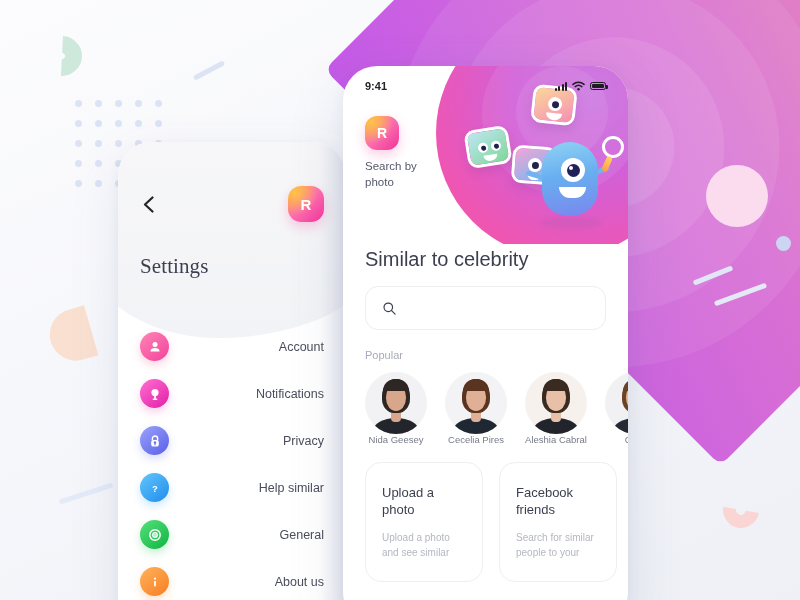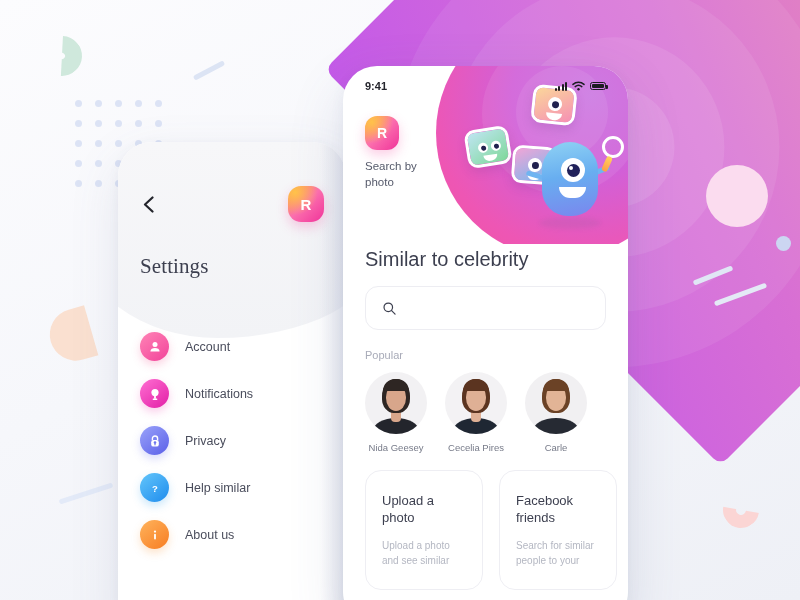--- a/index.html
+++ b/index.html
@@ -160,21 +160,21 @@
 
   .page-title {
     position: relative; z-index: 2;
     padding: 32px 22px 0 22px;
     font-size: 21px; color: #3c3f4f; letter-spacing: .1px; font-family: Liberation Serif, serif;
   }
 
   .settings-list { position: relative; z-index: 2; padding: 44px 0 0 0; }
   .settings-item {
     display: flex; align-items: center; gap: 16px;
-    padding: 0 22px; height: 47px; cursor: pointer;
+    padding: 0 22px; height: 47px; cursor: pointer; justify-content: space-between;
   }
   .s-icon {
     width: 29px; height: 29px; border-radius: 50%;
     display: flex; align-items: center; justify-content: center;
     flex: 0 0 29px;
   }
   .s-icon svg { display:block; }
   .s-label { font-size: 12.5px; color: #4a4d5c; }
 
   
@@ -295,21 +295,21 @@
   .search-box input::placeholder { color: #40434f; }
 
   .sec-label { margin-top: 19px; font-size: 11px; color: #a8abb8; }
 
   .pop-row { margin-top: 11px; display: flex; gap: 18px; }
   .pop-item { width: 62px; flex: 0 0 62px; text-align: center; }
   .pop-ava {
     width: 62px; height: 62px; border-radius: 50%; overflow: hidden;
     background: #f0eff1; position: relative;
   }
-  .pop-name { margin-top: 8px; font-size: 9.5px; color: #777b89; white-space: nowrap; }
+  .pop-name { font-size: 9.5px; color: #777b89; white-space: nowrap; }
 
   
   .por { position:absolute; inset:0; }
   .por .hair { position:absolute; border-radius:50% 50% 42% 42%; }
   .por .face2 { position:absolute; border-radius:46% 46% 50% 50%; }
   .por .neck { position:absolute; border-radius:4px; }
   .por .shoulder { position:absolute; border-radius:50% 50% 0 0; }
 
   .cards-row { margin-top: 17px; display: flex; gap: 16px; }
   .feat-card {
@@ -424,20 +424,30 @@
         </div>
         <div class="settings-item">
           <span class="s-icon" style="background: linear-gradient(140deg, rgb(99, 198, 251) 0%, rgb(31, 140, 237) 100%); box-shadow: rgba(53, 165, 240, 0.25) 0px 4px 9px;">
             <svg width="16" height="16" viewBox="0 0 16 16">
               <text x="8" y="11.6" font-size="9.5" font-family="Liberation Sans, sans-serif" font-weight="bold" fill="#fff" text-anchor="middle">?</text>
             </svg>
           </span>
           <span class="s-label">Help similar</span>
         </div>
         <div class="settings-item">
+          <span class="s-icon" style="background: linear-gradient(140deg, rgb(85, 224, 124) 0%, rgb(15, 181, 63) 100%); box-shadow: rgba(35, 197, 82, 0.25) 0px 4px 9px;">
+            <svg width="16" height="16" viewBox="0 0 16 16">
+              <circle cx="8" cy="8" r="5.2" fill="none" stroke="#fff" stroke-width="1.5"></circle>
+              <circle cx="8" cy="8" r="2.2" fill="none" stroke="#fff" stroke-width="1.5"></circle>
+              <circle cx="8" cy="8" r="0.9" fill="#fff"></circle>
+            </svg>
+          </span>
+          <span class="s-label">General</span>
+        </div>
+        <div class="settings-item">
           <span class="s-icon" style="background: linear-gradient(140deg, rgb(255, 179, 92) 0%, rgb(247, 125, 34) 100%); box-shadow: rgba(249, 147, 53, 0.25) 0px 4px 9px;">
             <svg width="16" height="16" viewBox="0 0 16 16">
               <circle cx="8" cy="4.6" r="1.15" fill="#fff"></circle>
               <rect x="7.1" y="6.8" width="1.8" height="5.6" rx=".9" fill="#fff"></rect>
             </svg>
           </span>
           <span class="s-label">About us</span>
         </div>
       </div>
   </div>
@@ -538,20 +548,32 @@
                   <div class="shoulder" style="left:8px;top:46px;width:46px;height:26px;background:#1f2733"></div>
                   <div class="neck" style="left:26px;top:36px;width:10px;height:14px;background:#dfb095"></div>
                   <div class="hair" style="left:17px;top:7px;width:28px;height:34px;background:#5b3420"></div>
                   <div class="face2" style="left:21px;top:13px;width:20px;height:26px;background:#dfb095"></div>
                   <div style="position:absolute;left:18px;top:7px;width:26px;height:12px;border-radius:13px 13px 0 0;background:#5b3420"></div>
                 </div>
               </div>
               <div class="pop-name">Cecelia Pires</div>
             </div>
             <div class="pop-item">
+              <div class="pop-ava" style="background: rgb(247, 241, 238);">
+                <div class="por">
+                  <div class="shoulder" style="left:8px;top:46px;width:46px;height:26px;background:#22242b"></div>
+                  <div class="neck" style="left:26px;top:36px;width:10px;height:14px;background:#e8c0a8"></div>
+                  <div class="hair" style="left:17px;top:7px;width:28px;height:34px;background:#3a2a20"></div>
+                  <div class="face2" style="left:21px;top:13px;width:20px;height:26px;background:#e8c0a8"></div>
+                  <div style="position:absolute;left:18px;top:7px;width:26px;height:12px;border-radius:13px 13px 0 0;background:#3a2a20"></div>
+                </div>
+              </div>
+              <div class="pop-name">Aleshia Cabral</div>
+            </div>
+            <div class="pop-item">
               <div class="pop-ava" style="background: rgb(241, 240, 242);">
                 <div class="por">
                   <div class="shoulder" style="left:8px;top:46px;width:46px;height:26px;background:#262a33"></div>
                   <div class="hair" style="left:17px;top:7px;width:28px;height:34px;background:#6b4226"></div>
                   <div class="face2" style="left:21px;top:13px;width:20px;height:26px;background:#e2b496"></div>
                   <div style="position:absolute;left:18px;top:7px;width:26px;height:12px;border-radius:13px 13px 0 0;background:#6b4226"></div>
                 </div>
               </div>
               <div class="pop-name">Carle</div>
             </div>

